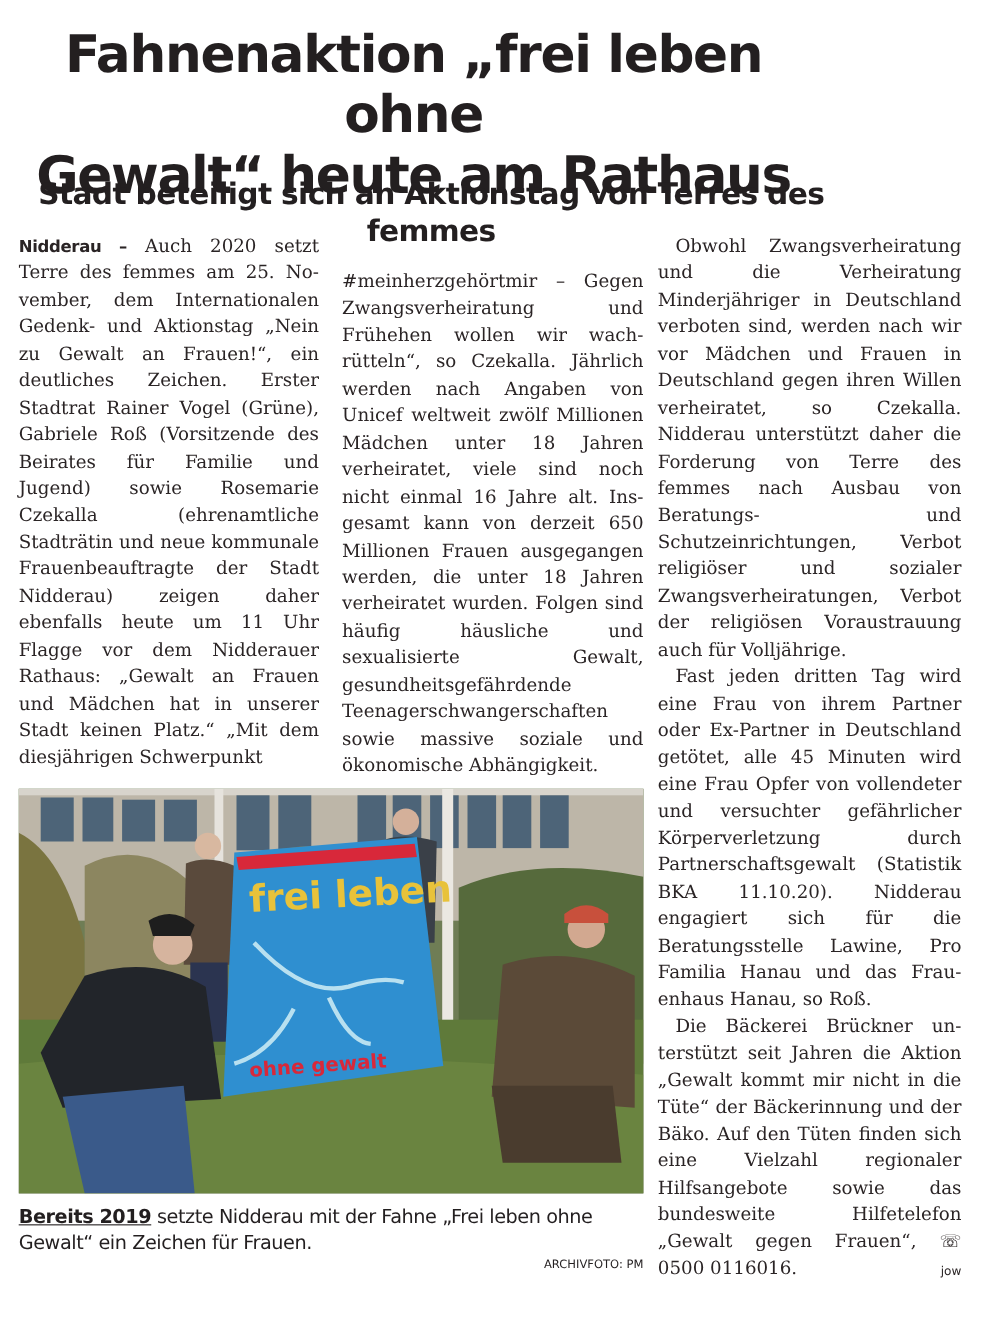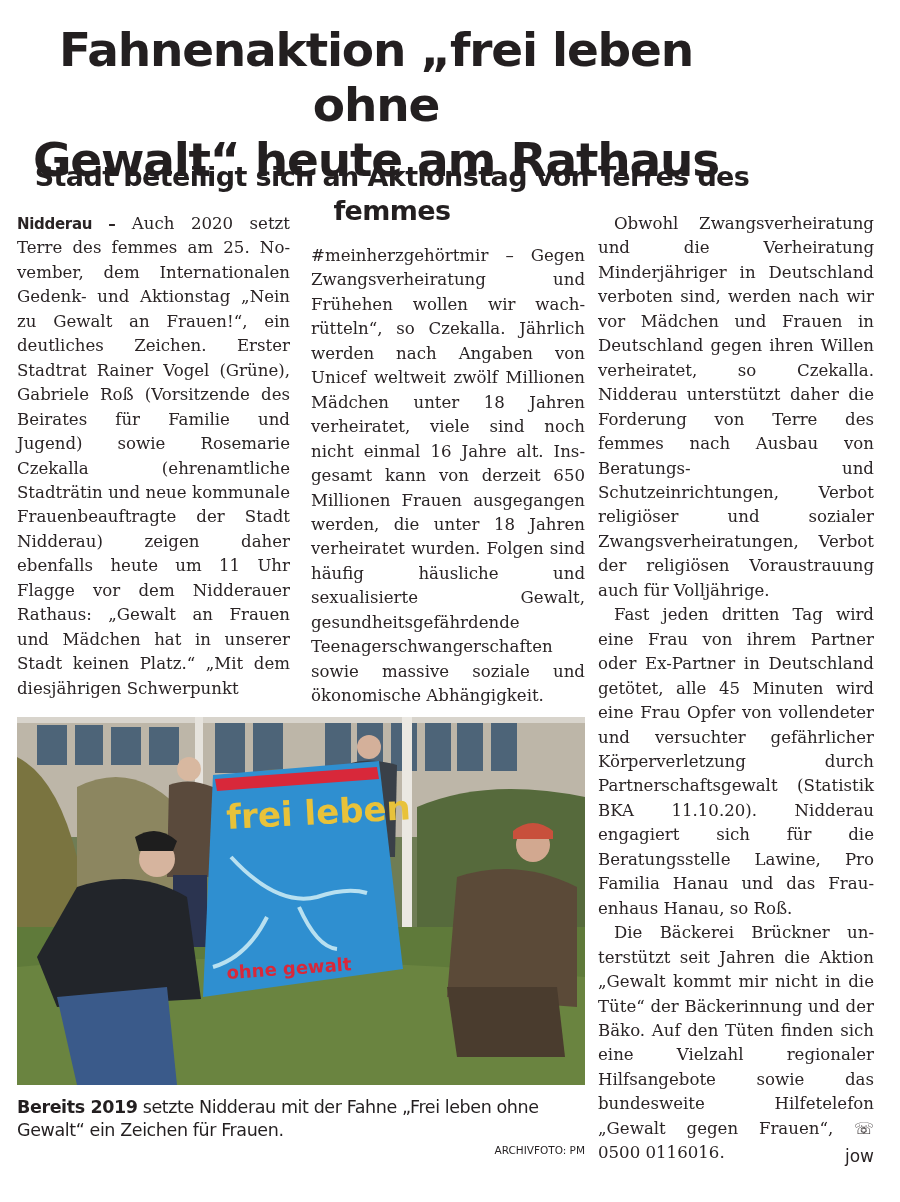--- a/index.html
+++ b/index.html
@@ -18,34 +18,34 @@
     position:absolute; top:212px;
     font-family:"DejaVu Serif", serif; font-size:16.6px; line-height:24.45px;
     text-align:justify; hyphens:manual; color:#2a2425;
   }
   .col p { margin:0; }
   .col p.indent { text-indent:16px; }
   .col1 { left:17px; width:273px; }
   .col2 { left:311px; width:274px;margin-top:32px; }
   .col3 { left:598px; width:276px; }
   .dateline { font-family:"DejaVu Sans", sans-serif; font-weight:bold; font-size:15px; letter-spacing:-0.3px;margin-top:12px; }
-  .author { float:right; font-family:"DejaVu Sans", sans-serif; font-size:17px; margin-top:3px; }
+  .author { float:right; font-family:"DejaVu Sans", sans-serif; font-size:11px; margin-top:3px; }
   .phone { font-size:16px; }
 
   .photo {
     position:absolute; left:17px; top:717px; width:568px; height:368px; overflow:hidden;
     background:#6f7d55;
   }
   .photo svg { display:block; }
   .caption {
     position:absolute; left:17px; top:1096px; width:568px;
     font-family:"DejaVu Sans", sans-serif; font-size:17.5px; line-height:23px;
     letter-spacing:-0.4px; color:#231f20;
   }
-  .caption b { font-weight:bold; }
+  .caption b { font-weight:bold;text-decoration:underline; }
   .credit { float:right; font-size:10.5px; letter-spacing:0; margin-top:20px; }
 </style>
 </head>
 <body>
 
 <h1 class="headline">
   <span>Fahnenaktion „frei leben ohne</span><br>
   <span>Gewalt“ heute am Rathaus</span>
 </h1>
 <h2 class="subhead">Stadt beteiligt sich an Aktionstag von Terres des femmes</h2>

